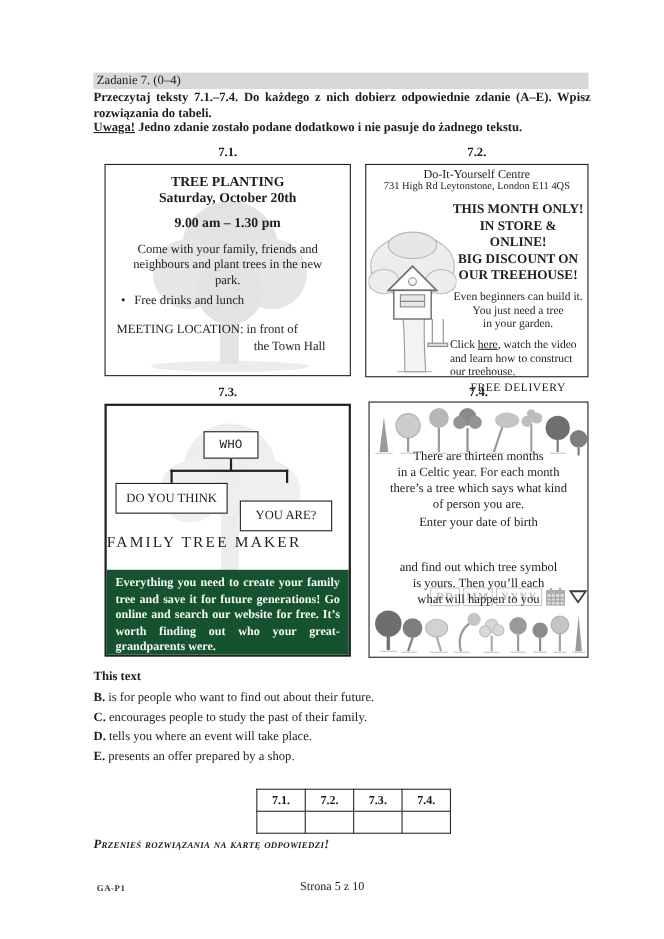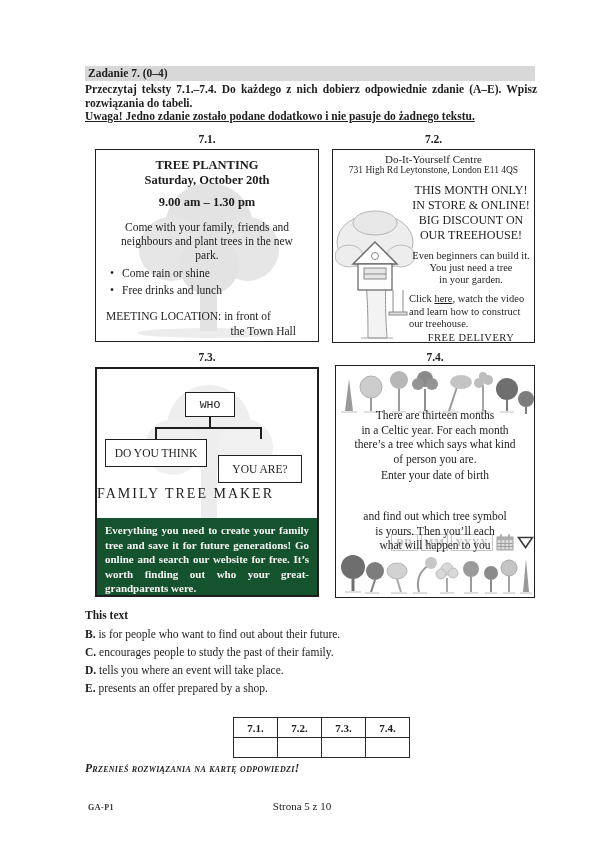--- a/index.html
+++ b/index.html
@@ -5,24 +5,24 @@
   * { margin:0; padding:0; box-sizing:border-box; }
   html,body { background:#fff; }
   .page {
     position:relative; width:604px; height:854px; background:#fff;
     font-family:"Liberation Serif", serif; color:#1d1d1d; overflow:hidden;
   }
   .abs { position:absolute; }
 
   
   .task-bar { left:85px; top:66px; width:450px; height:15px; background:#d8d8d8;
-    font-weight:bold; font-size:11.5px; line-height:15px; padding-left:3px; }
+    font-weight:normal; font-size:11.5px; line-height:15px; padding-left:3px; }
   .instructions { left:85px; top:83px; width:452px; font-weight:bold; font-size:11.5px;
     line-height:13.5px; text-align:justify; }
-  .uwaga-line { left:85px; top:110px; width:452px; font-weight:bold; font-size:11.5px;text-decoration:underline; }
+  .uwaga-line { left:85px; top:110px; width:452px; font-weight:bold; font-size:11.5px; }
   .uwaga-label { text-decoration:underline; }
 
   
   .box-label { font-weight:bold; font-size:11.5px; text-align:center; }
 
   
   .tbox { border:1.5px solid #1f1f1f; background:#fff; }
   #box71 { left:95px; top:149px; width:224px; height:193px;font-family:Liberation Serif, serif; }
   #box72 { left:332px; top:149px; width:203px; height:194px; }
   #box73 { left:95px; top:367px; width:224px; height:230px; border-width:2px; }
@@ -37,21 +37,21 @@
   .t71-bullet { line-height:16.5px; padding-left:12px; position:relative; }
   .t71-bullet::before { content:"\2022"; position:absolute; left:0; top:0; }
   .t71-meeting { margin-top:11px; padding:0 8px 0 10px; line-height:15px; }
   .t71-meeting-l2 { text-align:right; padding-right:14px; }
   .watermark { z-index:0; pointer-events:none; }
 
   
   .t72-store { text-align:center; font-size:11px; margin-top:3px; line-height:12px; }
   .t72-addr { text-align:center; font-size:9.5px; line-height:11px; }
   .t72-right { position:absolute; left:76px; top:33px; width:124px; text-align:center; }
-  .t72-promo { font-weight:normal; font-size:12px; line-height:15px; }
+  .t72-promo { font-weight:bold; font-size:12px; line-height:15px; }
   .t72-body { font-size:10.5px; line-height:12px; margin-top:7px; }
   .t72-click { font-size:10.5px; line-height:12.5px; margin-top:7px; text-align:left; }
   .t72-free { font-size:10.5px; margin-top:1px; letter-spacing:0.5px; }
   .link { text-decoration:underline; }
 
   
   .node { position:absolute; border:1.5px solid #1f1f1f; background:#fff; text-align:center;
     font-size:11.5px; display:flex; align-items:center; justify-content:center; z-index:2; }
   .conn { position:absolute; background:#1f1f1f; z-index:1; }
   .t73-title { position:absolute; left:0; top:117px; width:100%; text-align:left;
@@ -111,21 +111,20 @@
       <circle cx="50" cy="74" r="32" fill="#e6e6e6"></circle>
       <circle cx="126" cy="74" r="32" fill="#e6e6e6"></circle>
       <circle cx="88" cy="90" r="30" fill="#e3e3e3"></circle>
     </svg>
     <div class="t71-content">
       <div class="t71-title">TREE PLANTING</div>
       <div class="t71-date">Saturday, October 20th</div>
       <div class="t71-time">9.00 am – 1.30 pm</div>
       <div class="t71-body">Come with your family, friends and neighbours and plant trees in the new park.</div>
       <div class="t71-bullets">
-        <div class="t71-bullet">Come rain or shine</div>
         <div class="t71-bullet">Free drinks and lunch</div>
       </div>
       <div class="t71-meeting">
         <div>MEETING LOCATION: in front of</div>
         <div class="t71-meeting-l2">the Town Hall</div>
       </div>
     </div>
   </div>
 
   <div class="abs tbox" id="box72">

